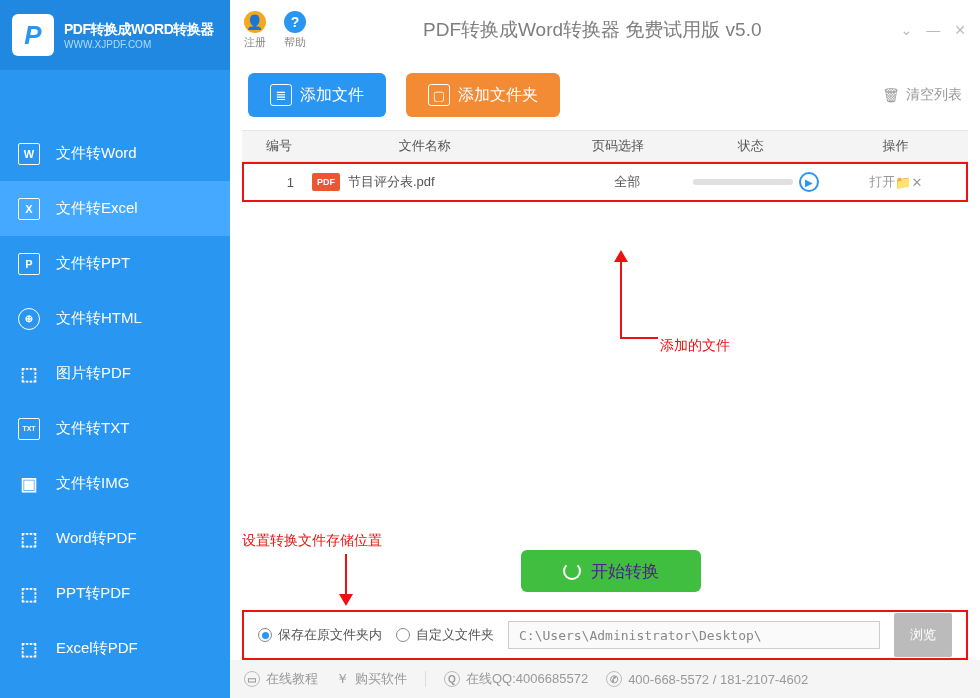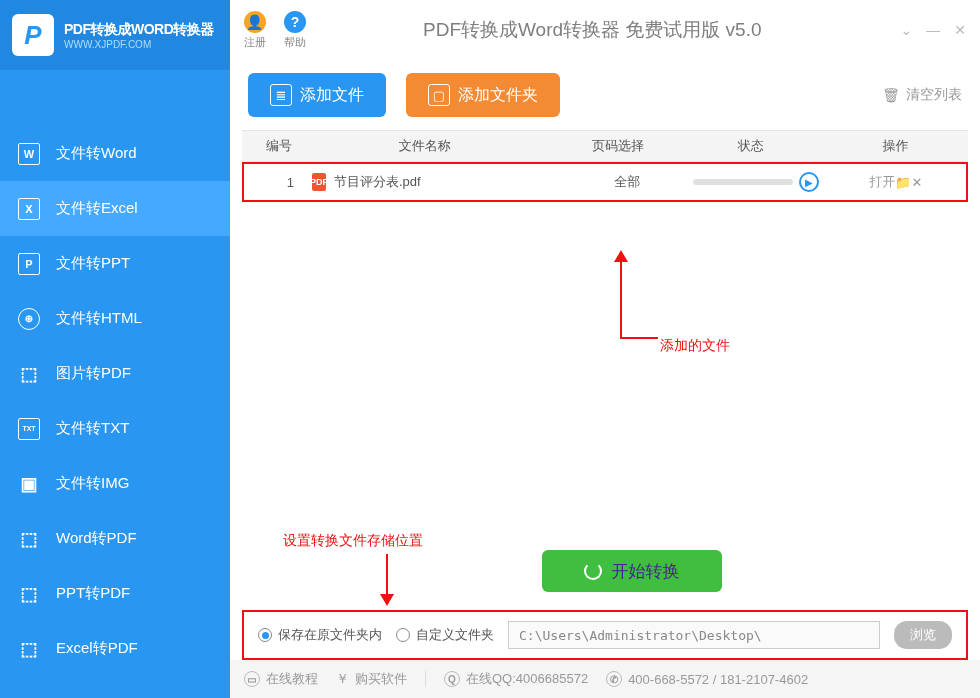--- a/index.html
+++ b/index.html
@@ -34,41 +34,41 @@
 .table-wrap { padding: 0 12px; }
 .table-head { height: 32px; background: #f4f4f4; display: flex; align-items: center; font-size: 13px; color: #555; border-top: 1px solid #e6e6e6; border-bottom: 1px solid #e6e6e6; }
 .col-idx { width: 50px; text-align: right; }
 .col-name { flex: 2.2; text-align: center; }
 .col-page { flex: 1; text-align: center; }
 .col-state { flex: 1.2; text-align: center; }
 .col-op { flex: 1.2; text-align: center; }
 .row { height: 40px; display: flex; align-items: center; font-size: 13px; color: #555; border-bottom: 1px solid #f0f0f0; }
 .hl-row { border: 2.5px solid #e11; }
 .file-name-cell { display: flex; align-items: center; gap: 8px; padding-left: 18px; }
-.pdf-icon { width: 14px; height: 18px; background: #e53; color: #fff; font-size: 9px; font-weight: bold; display: flex; align-items: center; justify-content: center; border-radius: 2px; }
+.pdf-icon { width: 28px; height: 18px; background: #e53; color: #fff; font-size: 9px; font-weight: bold; display: flex; align-items: center; justify-content: center; border-radius: 2px; }
 .progress { width: 100px; height: 6px; background: #e0e0e0; border-radius: 3px; display: inline-block; vertical-align: middle; }
 .play-icon { width: 20px; height: 20px; border: 2px solid #2996f2; border-radius: 50%; display: inline-flex; align-items: center; justify-content: center; color: #2996f2; font-size: 10px; margin-left: 6px; vertical-align: middle; }
 .op-cell { display: flex; align-items: center; justify-content: center; color: #999; }
 .content-area { position: relative; flex: 1; }
 .annot1 { position: absolute; left: 430px; top: 135px; color: #e11; font-size: 14px; }
 .annot-arrow1-v { position: absolute; left: 390px; top: 55px; width: 2px; height: 80px; background: #e11; }
 .annot-arrow1-h { position: absolute; left: 390px; top: 135px; width: 38px; height: 2px; background: #e11; }
 .annot-arrow1-head { position: absolute; left: 384px; top: 48px; width: 0; height: 0; border-left: 7px solid transparent; border-right: 7px solid transparent; border-bottom: 12px solid #e11; }
 .bottom-area { position: absolute; bottom: 38px; left: 0; right: 0; padding: 0 12px; }
 .convert-btn { width: 180px; height: 42px; background: #3fbe3f; border-radius: 6px; color: #4c1d95; font-size: 17px; display: flex; align-items: center; justify-content: center; gap: 10px; cursor: pointer; margin: 0 auto 18px; }
 .convert-icon { display: inline-block; width: 18px; height: 18px; border: 2px solid #fff; border-radius: 50%; border-top-color: transparent; position: relative; }
 .annot2 { position: absolute; left: 0; top: -18px; color: #e11; font-size: 14px; }
 .annot2-arrow-v { position: absolute; left: 103px; top: 4px; width: 2px; height: 48px; background: #e11; }
 .annot2-arrow-head { position: absolute; left: 97px; top: 44px; width: 0; height: 0; border-left: 7px solid transparent; border-right: 7px solid transparent; border-top: 12px solid #e11; }
 .save-row { height: 50px; border: 2.5px solid #e11; display: flex; align-items: center; gap: 14px; padding: 0 14px; }
 .radio-opt { display: flex; align-items: center; gap: 6px; font-size: 13px; color: #555; cursor: pointer; }
 .radio-dot { width: 14px; height: 14px; border: 1px solid #888; border-radius: 50%; display: inline-flex; align-items: center; justify-content: center; }
 .radio-dot.on::after { content: ""; width: 7px; height: 7px; background: #2996f2; border-radius: 50%; }
 .path-input { flex: 1; height: 28px; border: 1px solid #ccc; background: #fafafa; padding: 0 10px; font-size: 13px; color: #888; font-family: Consolas, monospace; }
-.browse-btn { background: #bbb; color: #fff; height: 28px; padding: 0 16px; border: none; border-radius: 13px; font-size: 13px; cursor: pointer; }
+.browse-btn { background: #bbb; color: #fff; height: 44px; padding: 0 16px; border: none; border-radius: 2px; font-size: 13px; cursor: pointer; }
 .statusbar { height: 38px; background: #f5f5f5; display: flex; align-items: center; gap: 18px; padding: 0 14px; font-size: 13px; color: #999; position: absolute; bottom: 0; left: 0; right: 0; }
 .statusbar .sep { width: 1px; height: 16px; background: #ddd; }
 .statusbar .item { display: flex; align-items: center; gap: 6px; cursor: pointer; }
 .st-icon { width: 16px; height: 16px; border: 1.5px solid #bbb; border-radius: 50%; display: inline-flex; align-items: center; justify-content: center; font-size: 10px; font-weight: bold; }
 </style>
 </head>
 <body>
 
 <div class="sidebar">
   <div class="logo">
@@ -178,21 +178,21 @@
     </div>
   </div>
 
   <div class="content-area">
     <div class="annot-arrow1-head"></div>
     <div class="annot-arrow1-v"></div>
     <div class="annot-arrow1-h"></div>
     <div class="annot1">添加的文件</div>
 
     <div class="bottom-area">
-      <div style="position:relative; padding-left:12px;margin-left:41px;">
+      <div style="position:relative; padding-left:12px;">
         <div class="annot2">设置转换文件存储位置</div>
         <div class="annot2-arrow-v"></div>
         <div class="annot2-arrow-head"></div>
         <div class="convert-btn">
             <span class="convert-icon"></span>
             <span>开始转换</span>
           </div>
       </div>
       <div class="save-row">
         <label class="radio-opt">

